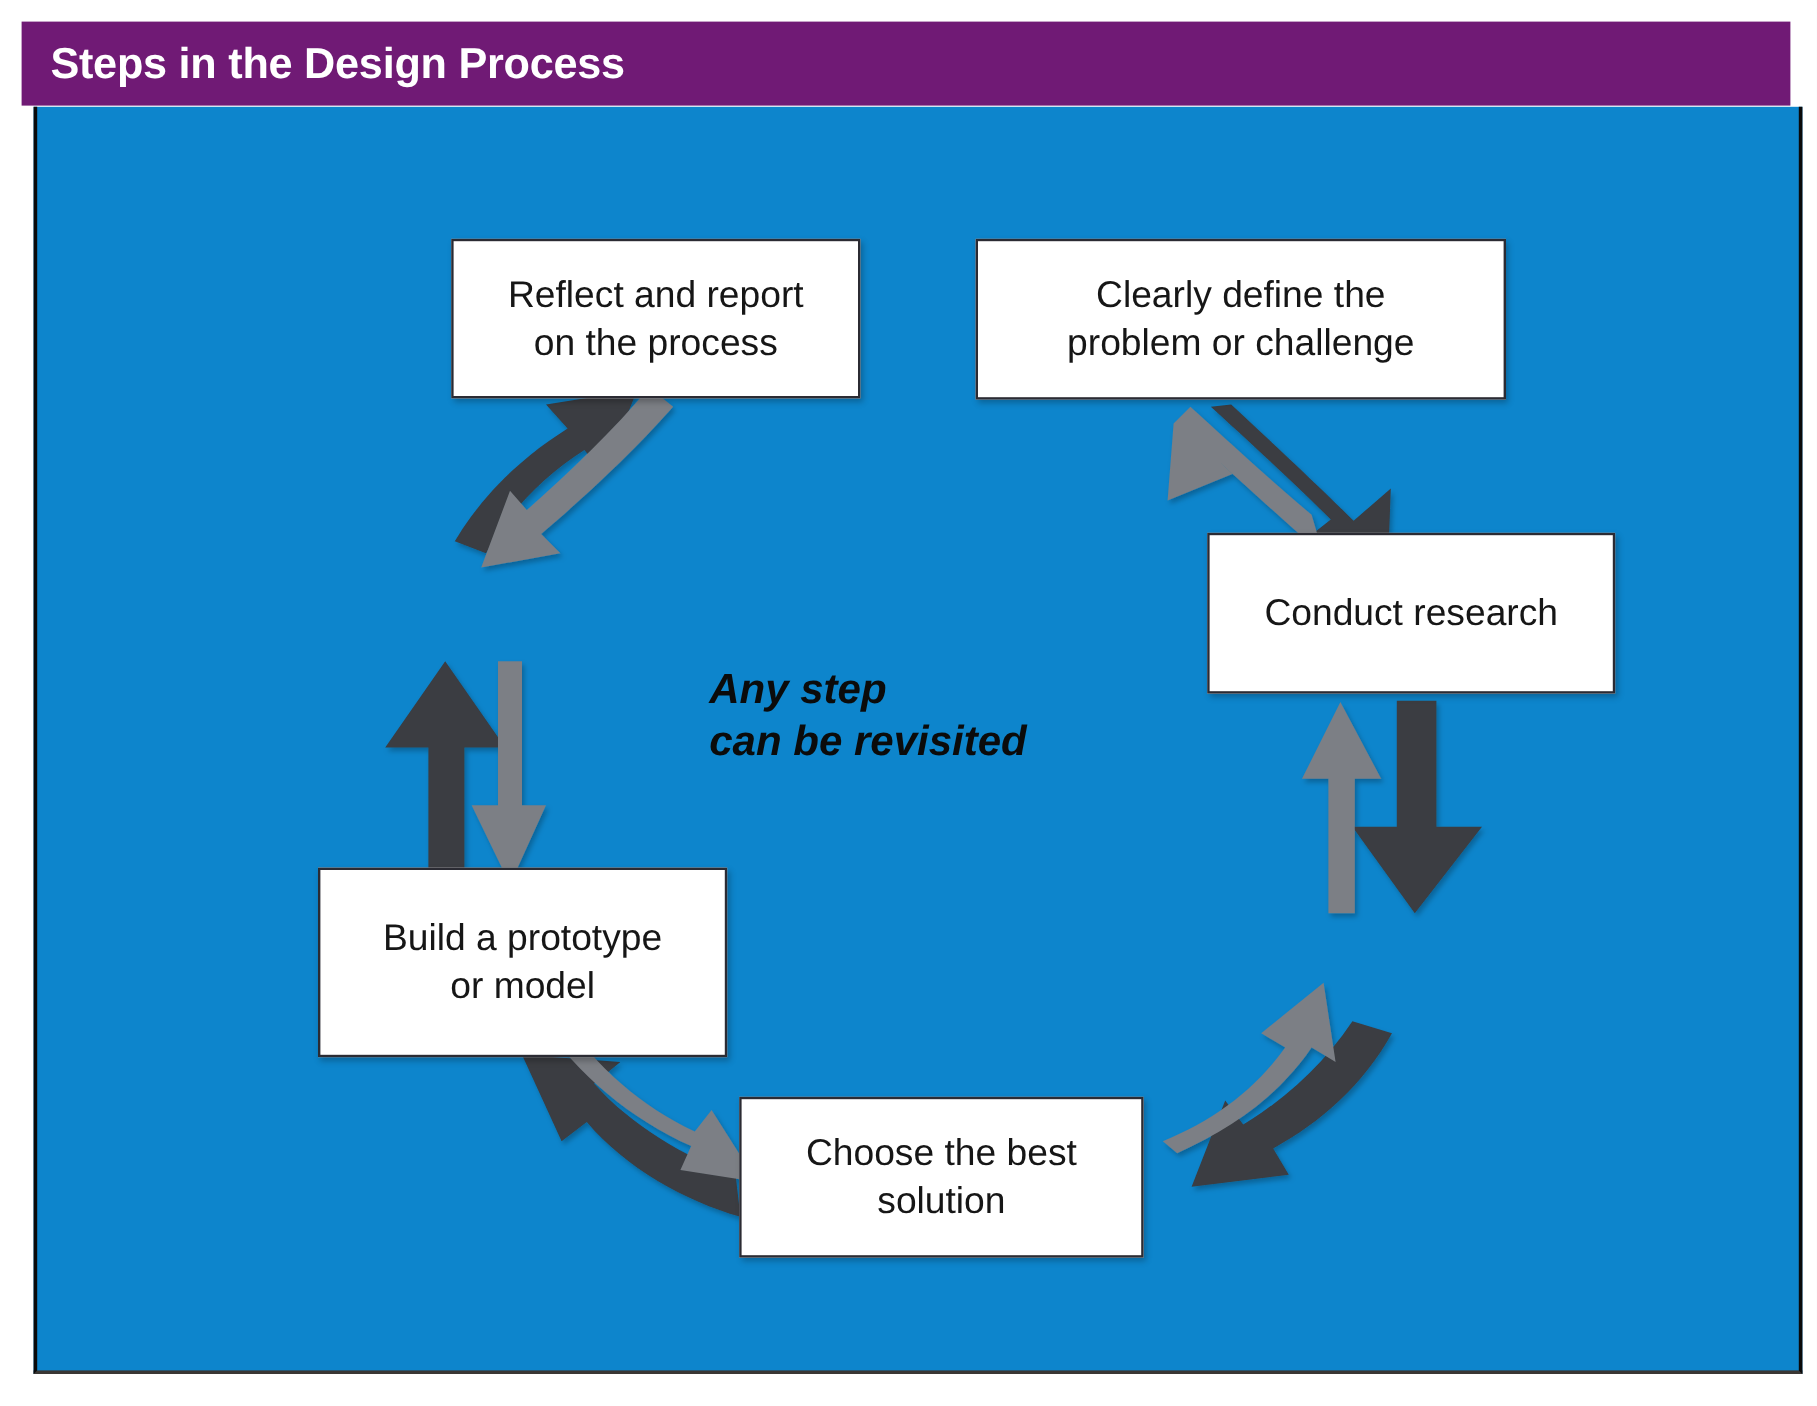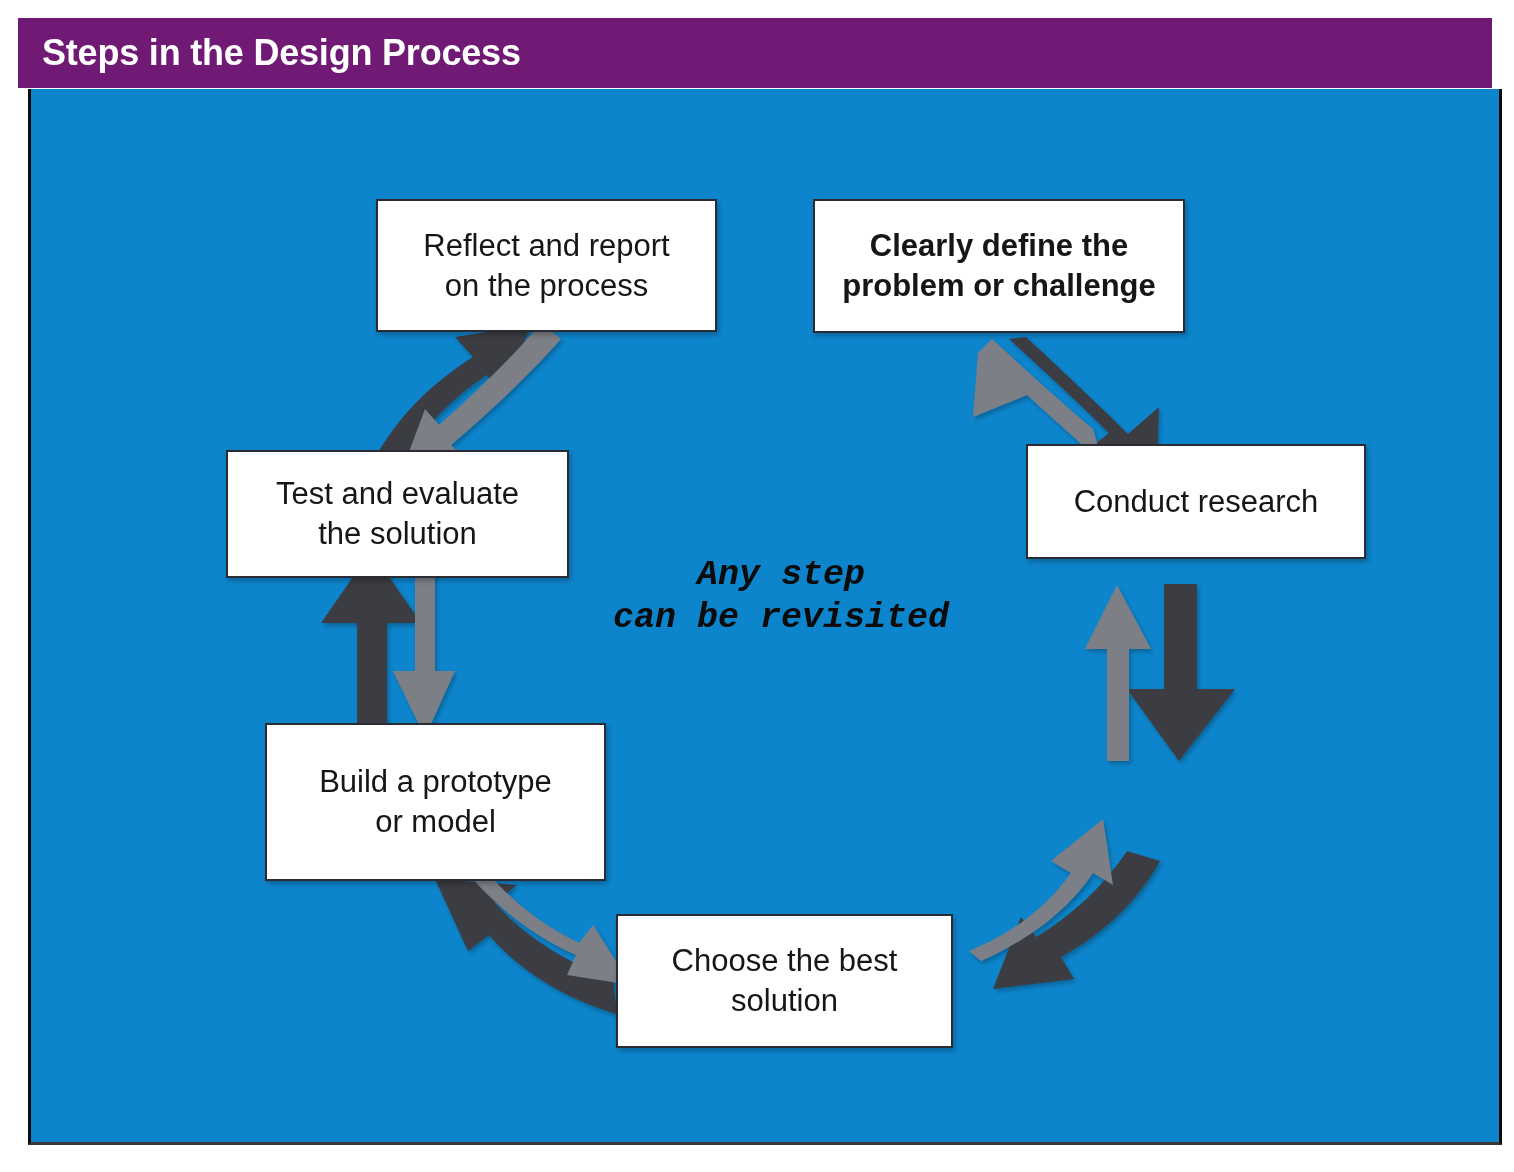--- a/index.html
+++ b/index.html
@@ -77,41 +77,40 @@
     line-height: 1.28;
     font-family: "Liberation Sans", sans-serif;
     box-shadow: 2px 3px 5px rgba(0,0,0,0.25);
   }
   .step-label {
     display: block;
     padding: 0 10px;
     white-space: pre-line;
   }
   
-  #box-define   { left: 782px;  top: 110px; width: 372px; height: 134px; font-weight: bold; }
-  #box-research { left: 975px;  top: 355px; width: 340px; height: 115px; margin-left: 20px; }
+  #box-define   { left: 782px;  top: 110px; width: 442px; height: 134px; }
+  #box-research { left: 975px;  top: 355px; width: 340px; height: 134px; }
   #box-generate { left: 935px;  top: 634px; width: 340px; height: 135px; }
   #box-choose   { left: 585px;  top: 825px; width: 337px; height: 134px; }
   #box-build    { left: 234px;  top: 634px; width: 341px; height: 158px; }
   #box-test     { left: 195px;  top: 361px; width: 343px; height: 128px; }
   #box-reflect  { left: 345px;  top: 110px; width: 341px; height: 133px; }
   
   #center-note {
     position: absolute;
     left: 560px;
     top: 465px;
     width: 380px;
-    text-align: center;
     color: #0b0b0b;
     font-size: 35px;
     font-weight: bold;
     font-style: italic;
     line-height: 1.22;
     white-space: pre-line;
-    font-family: Liberation Mono, monospace;
+    font-family: Liberation Sans, sans-serif;
   }
 </style>
 </head>
 <body>
 
 <div id="root">
 
   <div id="header-bar">
     <div id="page-title">Steps in the Design Process</div>
   </div>
@@ -206,22 +205,18 @@
     <div class="step-box" id="box-choose">
       <span class="step-label">Choose the best
 solution</span>
     </div>
 
     <div class="step-box" id="box-build">
       <span class="step-label">Build a prototype
 or model</span>
     </div>
 
-    <div class="step-box" id="box-test">
-      <span class="step-label">Test and evaluate
-the solution</span>
-    </div>
 
     <div id="center-note">Any step
 can be revisited</div>
 
   </div>
 </div>
 
 </body></html>

